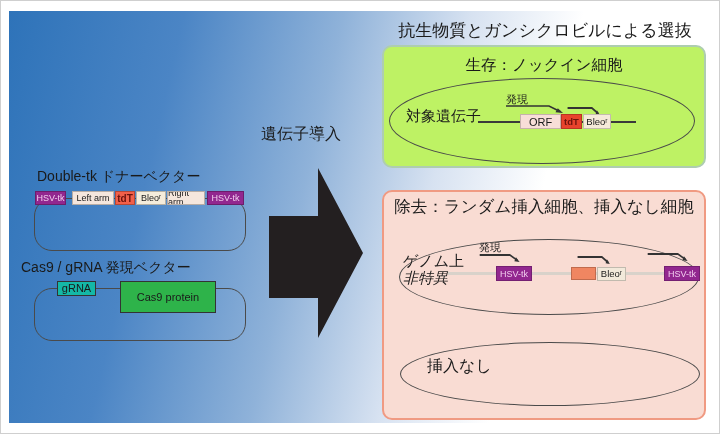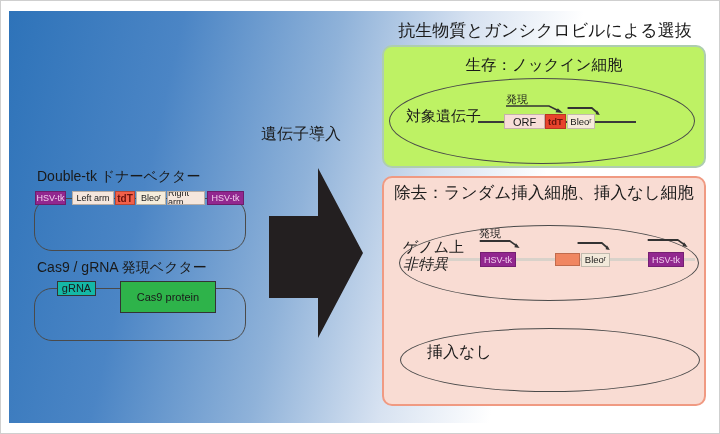--- a/index.html
+++ b/index.html
@@ -12,30 +12,30 @@
   .bg{position:absolute;left:8px;top:10px;width:704px;height:412px;
     background:linear-gradient(103deg,#2e73b9 0%,#4b85c5 22%,#8fb2d9 42%,#d7e2f1 58%,#ffffff 72%);}
   .nowrap{white-space:nowrap;}
   
   .vec-title{position:absolute;font-weight:normal;font-size:14px;line-height:19px;}
   .plasmid{position:absolute;border:1.6px solid #4a4a4a;border-radius:18px;background:transparent;}
   .seg{position:absolute;height:14px;display:flex;align-items:center;justify-content:center;
        font-size:9px;line-height:9px;border:0.5px solid rgba(0,0,0,0.25);overflow:hidden;}
   .seg.bold{font-weight:bold;font-size:10px;}
   .gene-box{position:absolute;display:flex;align-items:center;justify-content:center;
-       font-size:9.5px;line-height:10px;border:0.5px solid rgba(0,0,0,0.2);overflow:hidden;}
+       font-size:9.5px;line-height:10px;border:0.5px solid rgba(0,0,0,0.2);overflow:hidden;margin-left:16px;}
   
   .transfer-label{position:absolute;left:260px;top:123px;font-size:16px;}
   .block-arrow{position:absolute;left:268px;top:167px;width:94px;height:170px;background:#231f20;
     clip-path:polygon(0px 48px,49px 48px,49px 0px,94px 85px,49px 170px,49px 130px,0px 130px);}
   
   .sel-title{position:absolute;left:378px;top:18px;width:332px;text-align:center;font-size:17px;}
   .panel{position:absolute;left:381px;width:324px;border-radius:10px;}
   .panel.green{top:44px;height:123px;background:#bef264;border:2px solid #aecdb0;}
-  .panel.pink{top:175px;height:230px;background:#f9dcd3;border:2px solid #f09a82;}
+  .panel.pink{top:189px;height:230px;background:#f9dcd3;border:2px solid #f09a82;}
   .panel-title{position:absolute;left:0;width:100%;text-align:center;font-size:15.5px;}
   .cell-ellipse{position:absolute;border:1.6px solid #4a4a4a;border-radius:50%;background:transparent;}
   .small-label{position:absolute;font-size:11px;line-height:12px;}
   .gene-line{position:absolute;height:2px;background:#3a3a3a;}
   .genome-line{position:absolute;height:3px;background:#d9d2ca;}
   .tx-arrow{position:absolute;}
   .jp15{font-size:15px;} .jp14{font-size:15px;line-height:16px;text-align:right;} .jp16{font-size:16px;}
 </style>
 </head>
 <body>
@@ -45,21 +45,21 @@
 
   <div class="vec-title nowrap" style="left:36px;top:166px;">Double-tk ドナーベクター</div>
   <div class="plasmid" style="left:33px;top:197px;width:212px;height:53px;"></div>
   <div class="seg" style="left: 34px; top: 190px; width: 31px; background-color: rgb(146, 39, 143); color: rgb(242, 205, 238);">HSV-tk</div>
   <div class="seg" style="left: 71px; top: 190px; width: 42px; background-color: rgb(245, 230, 221);">Left arm</div>
   <div class="seg bold" style="left: 114px; top: 190px; width: 20px; background-color: rgb(242, 96, 74); color: rgb(109, 19, 13);">tdT</div>
   <div class="seg" style="left: 135px; top: 190px; width: 30px; background-color: rgb(245, 236, 219);">Bleoʳ</div>
   <div class="seg" style="left: 166px; top: 190px; width: 38px; background-color: rgb(245, 230, 221);">Right arm</div>
   <div class="seg" style="left: 206px; top: 190px; width: 37px; background-color: rgb(146, 39, 143); color: rgb(242, 205, 238);">HSV-tk</div>
 
-  <div class="vec-title nowrap" style="left:36px;top:257px;">Cas9 / gRNA 発現ベクター</div>
+  <div class="vec-title nowrap" style="left:20px;top:257px;">Cas9 / gRNA 発現ベクター</div>
   <div class="plasmid" style="left:33px;top:287px;width:212px;height:53px;"></div>
   <div class="seg" style="left: 56px; top: 280px; width: 39px; height: 15px; font-size: 11px; border: 1px solid rgb(51, 51, 51); background-color: #14b8a6;">gRNA</div>
   <div class="seg" style="left: 119px; top: 280px; width: 96px; height: 32px; font-size: 11px; border: 1px solid rgb(51, 51, 51); background-color: rgb(46, 179, 74);">Cas9 protein</div>
 
   <div class="transfer-label nowrap">遺伝子導入</div>
   <div class="block-arrow"></div>
 
   <div class="sel-title nowrap">抗生物質とガンシクロビルによる選抜</div>
 
   <div class="panel green">

